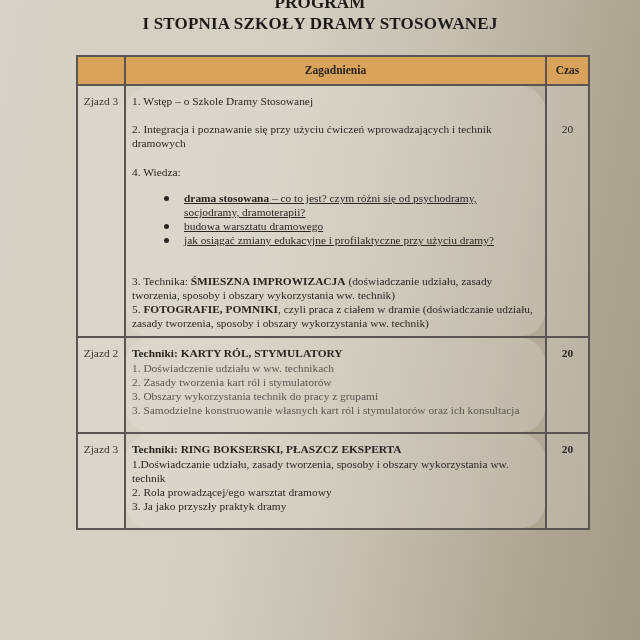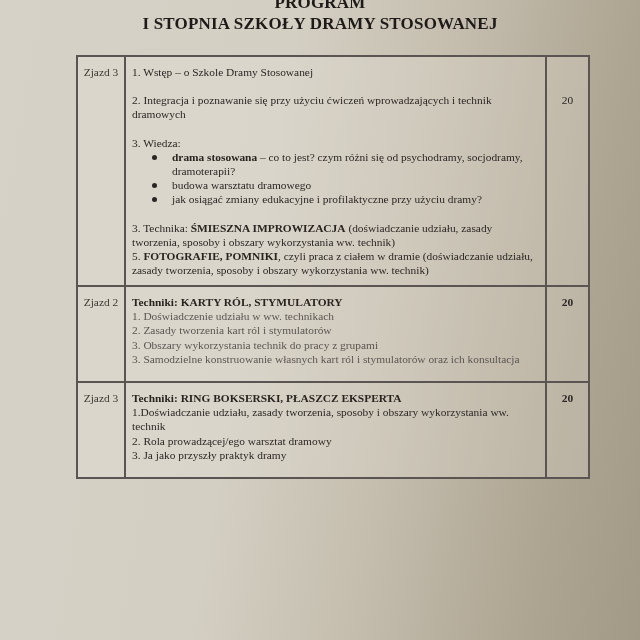--- a/index.html
+++ b/index.html
@@ -26,30 +26,30 @@
     col.c1 { width: 48px; }
     col.c2 { width: 421px; }
     col.c3 { width: 43px; }
     .hdr th {
       height: 27px; background: #d9a35c; font-weight: bold; font-size: 11.5px;
       vertical-align: middle; color: #2a2420;
     }
     .hdr th.zag { text-align: center; }
     .hdr th.czas { text-align: center; }
     td.label { text-align: center; padding-top: 8px; color: #3b3532; background: rgba(235,232,224,0.25); }
-    td.body { padding: 8px 5px 6px 6px; background: rgba(235,232,224,0.25); }
+    td.body { padding: 8px 5px 6px 6px; background: rgba(235,232,224,0.25); border-radius: 28px; }
     td.time { text-align: center; color: #2b2624; background: rgba(235,232,224,0.25); }
     .r1 td.time { vertical-align: top; padding-top: 36px; }
     .r2 td.time, .r3 td.time { padding-top: 8px; font-weight: bold; }
     .r1 td.body { height: 214px; }
     .r2 td.body { height: 80px; }
     .r3 td.body { height: 80px; }
     p { margin: 0; }
     .gap { height: 14px; }
-    ul { margin: 0; padding-left: 40px; list-style: none; }
+    ul { margin: 12px; padding-left: 40px; list-style: none; text-decoration: underline; }
     ul li { position: relative; }
     ul li::before {
       content: ""; position: absolute; left: -20px; top: 5px;
       width: 5px; height: 5px; border-radius: 50%; background: #2b2624;
     }
     b { font-weight: bold; color: #2a2420; }
     .muted { color: #5b5552; }
     .sum td {
       background: #d99d52; height: 25px; vertical-align: middle;
       font-weight: bold; color: #2a2420;
@@ -64,29 +64,34 @@
 <div class="title t1">PROGRAM</div>
 <div class="title t2">I STOPNIA SZKOŁY DRAMY STOSOWANEJ</div>
 
 <table>
   <colgroup>
       <col class="c1">
       <col class="c2">
       <col class="c3">
     </colgroup>
   <tbody>
+      <tr class="hdr">
+    <th></th>
+    <th class="zag">Zagadnienia</th>
+    <th class="czas">Czas</th>
+  </tr>
 
   <tr class="r1">
     <td class="label">Zjazd 3</td>
     <td class="body">
       <p>1. Wstęp – o Szkole Dramy Stosowanej</p>
       <div class="gap"></div>
       <p>2. Integracja i poznawanie się przy użyciu ćwiczeń wprowadzających i technik dramowych</p>
       <div class="gap"></div>
-      <p>3. Wiedza:</p>
+      <p>4. Wiedza:</p>
       <ul>
         <li><b>drama stosowana</b><span> – co to jest? czym różni się od psychodramy, socjodramy, dramoterapii?</span></li>
         <li><span>budowa warsztatu dramowego</span></li>
         <li><span>jak osiągać zmiany edukacyjne i profilaktyczne przy użyciu dramy?</span></li>
       </ul>
       <div class="gap"></div>
       <p><span>3. Technika: </span><b>ŚMIESZNA IMPROWIZACJA</b><span> (doświadczanie udziału, zasady tworzenia, sposoby i obszary wykorzystania ww. technik)</span></p>
       <p><span>5. </span><b>FOTOGRAFIE, POMNIKI</b><span>, czyli praca z ciałem w dramie (doświadczanie udziału, zasady tworzenia, sposoby i obszary wykorzystania ww. technik)</span></p>
     </td>
     <td class="time">20</td>

